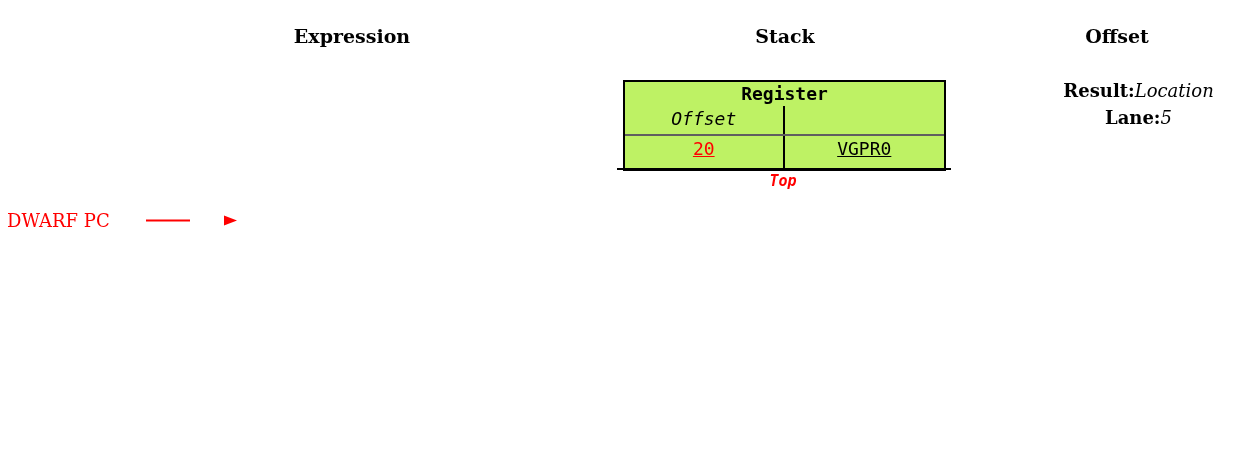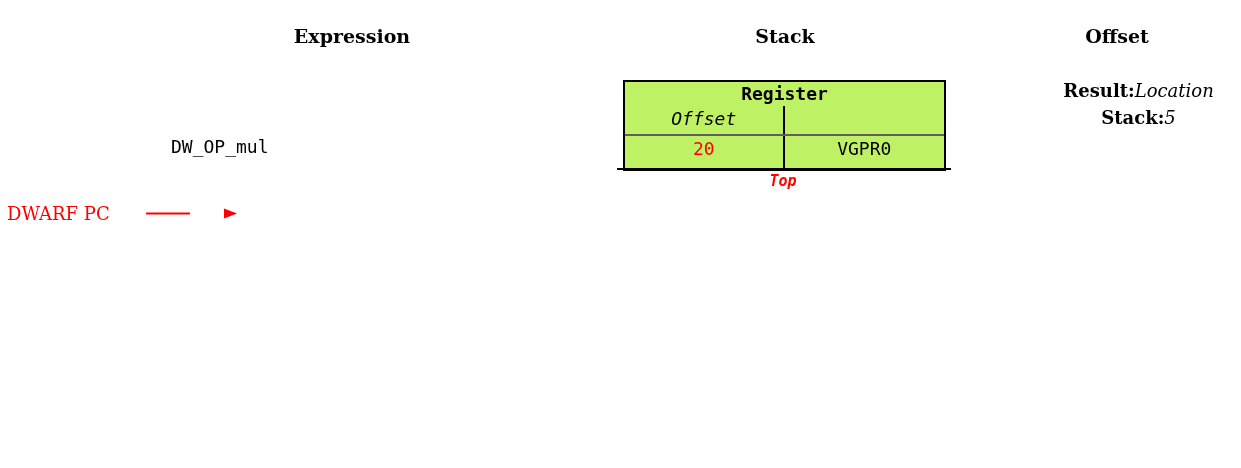--- a/index.html
+++ b/index.html
@@ -39,21 +39,21 @@
     font-family:"DejaVu Sans Mono", monospace;
     font-size:18px;
     line-height:30.7px;
     white-space:pre;
   }
 
   
   #pc-marker {
     position:absolute;
     left:7px;
-    top:213px;
+    top:220px;
     transform:translateY(-50%);
     display:flex;
     align-items:center;
     color:var(--accent-red);
     font-family:"DejaVu Serif", serif;
     font-size:18px;
     white-space:nowrap;
     gap:34px;
   }
   #pc-arrow-line {
@@ -97,20 +97,21 @@
   .stack-grid .cell.left { border-right:2px solid #000; }
   .hdr-cells .cell {
     height:28px;
     line-height:26px;
     font-style:italic;
   }
   .val-cells { border-top:2px solid var(--separator-gray); }
   .val-cells .cell {
     height:33px;
     line-height:26px;
+    text-decoration:underline;
   }
   .red-text { color:var(--accent-red); }
 
   #stack-top-line {
     position:absolute;
     left:617px;
     top:168px;
     width:334px;
     height:2px;
     background:#000;
@@ -143,21 +144,20 @@
 </head>
 <body>
 
 <div id="canvas">
 
   <div id="hdr-expression" class="col-header">Expression</div>
   <div id="hdr-stack" class="col-header">Stack</div>
   <div id="hdr-context" class="col-header">Offset</div>
 
   <div id="op-list">
-    <div>DW_OP_mul</div>
     
     
     
     
     
     
     
     
   </div>
 
@@ -177,16 +177,16 @@
       <div class="cell">VGPR0</div>
     </div>
   </div>
   <div id="stack-top-line"></div>
   <div id="stack-top-label">Top</div>
 
   <div id="ctx-result" class="ctx-row">
     <span class="ctx-label">Result:</span><span class="ctx-value">Location</span>
   </div>
   <div id="ctx-lane" class="ctx-row">
-    <span class="ctx-label">Stack:</span><span class="ctx-value">5</span>
+    <span class="ctx-label">Lane:</span><span class="ctx-value">5</span>
   </div>
 
 </div>
 
 </body></html>

